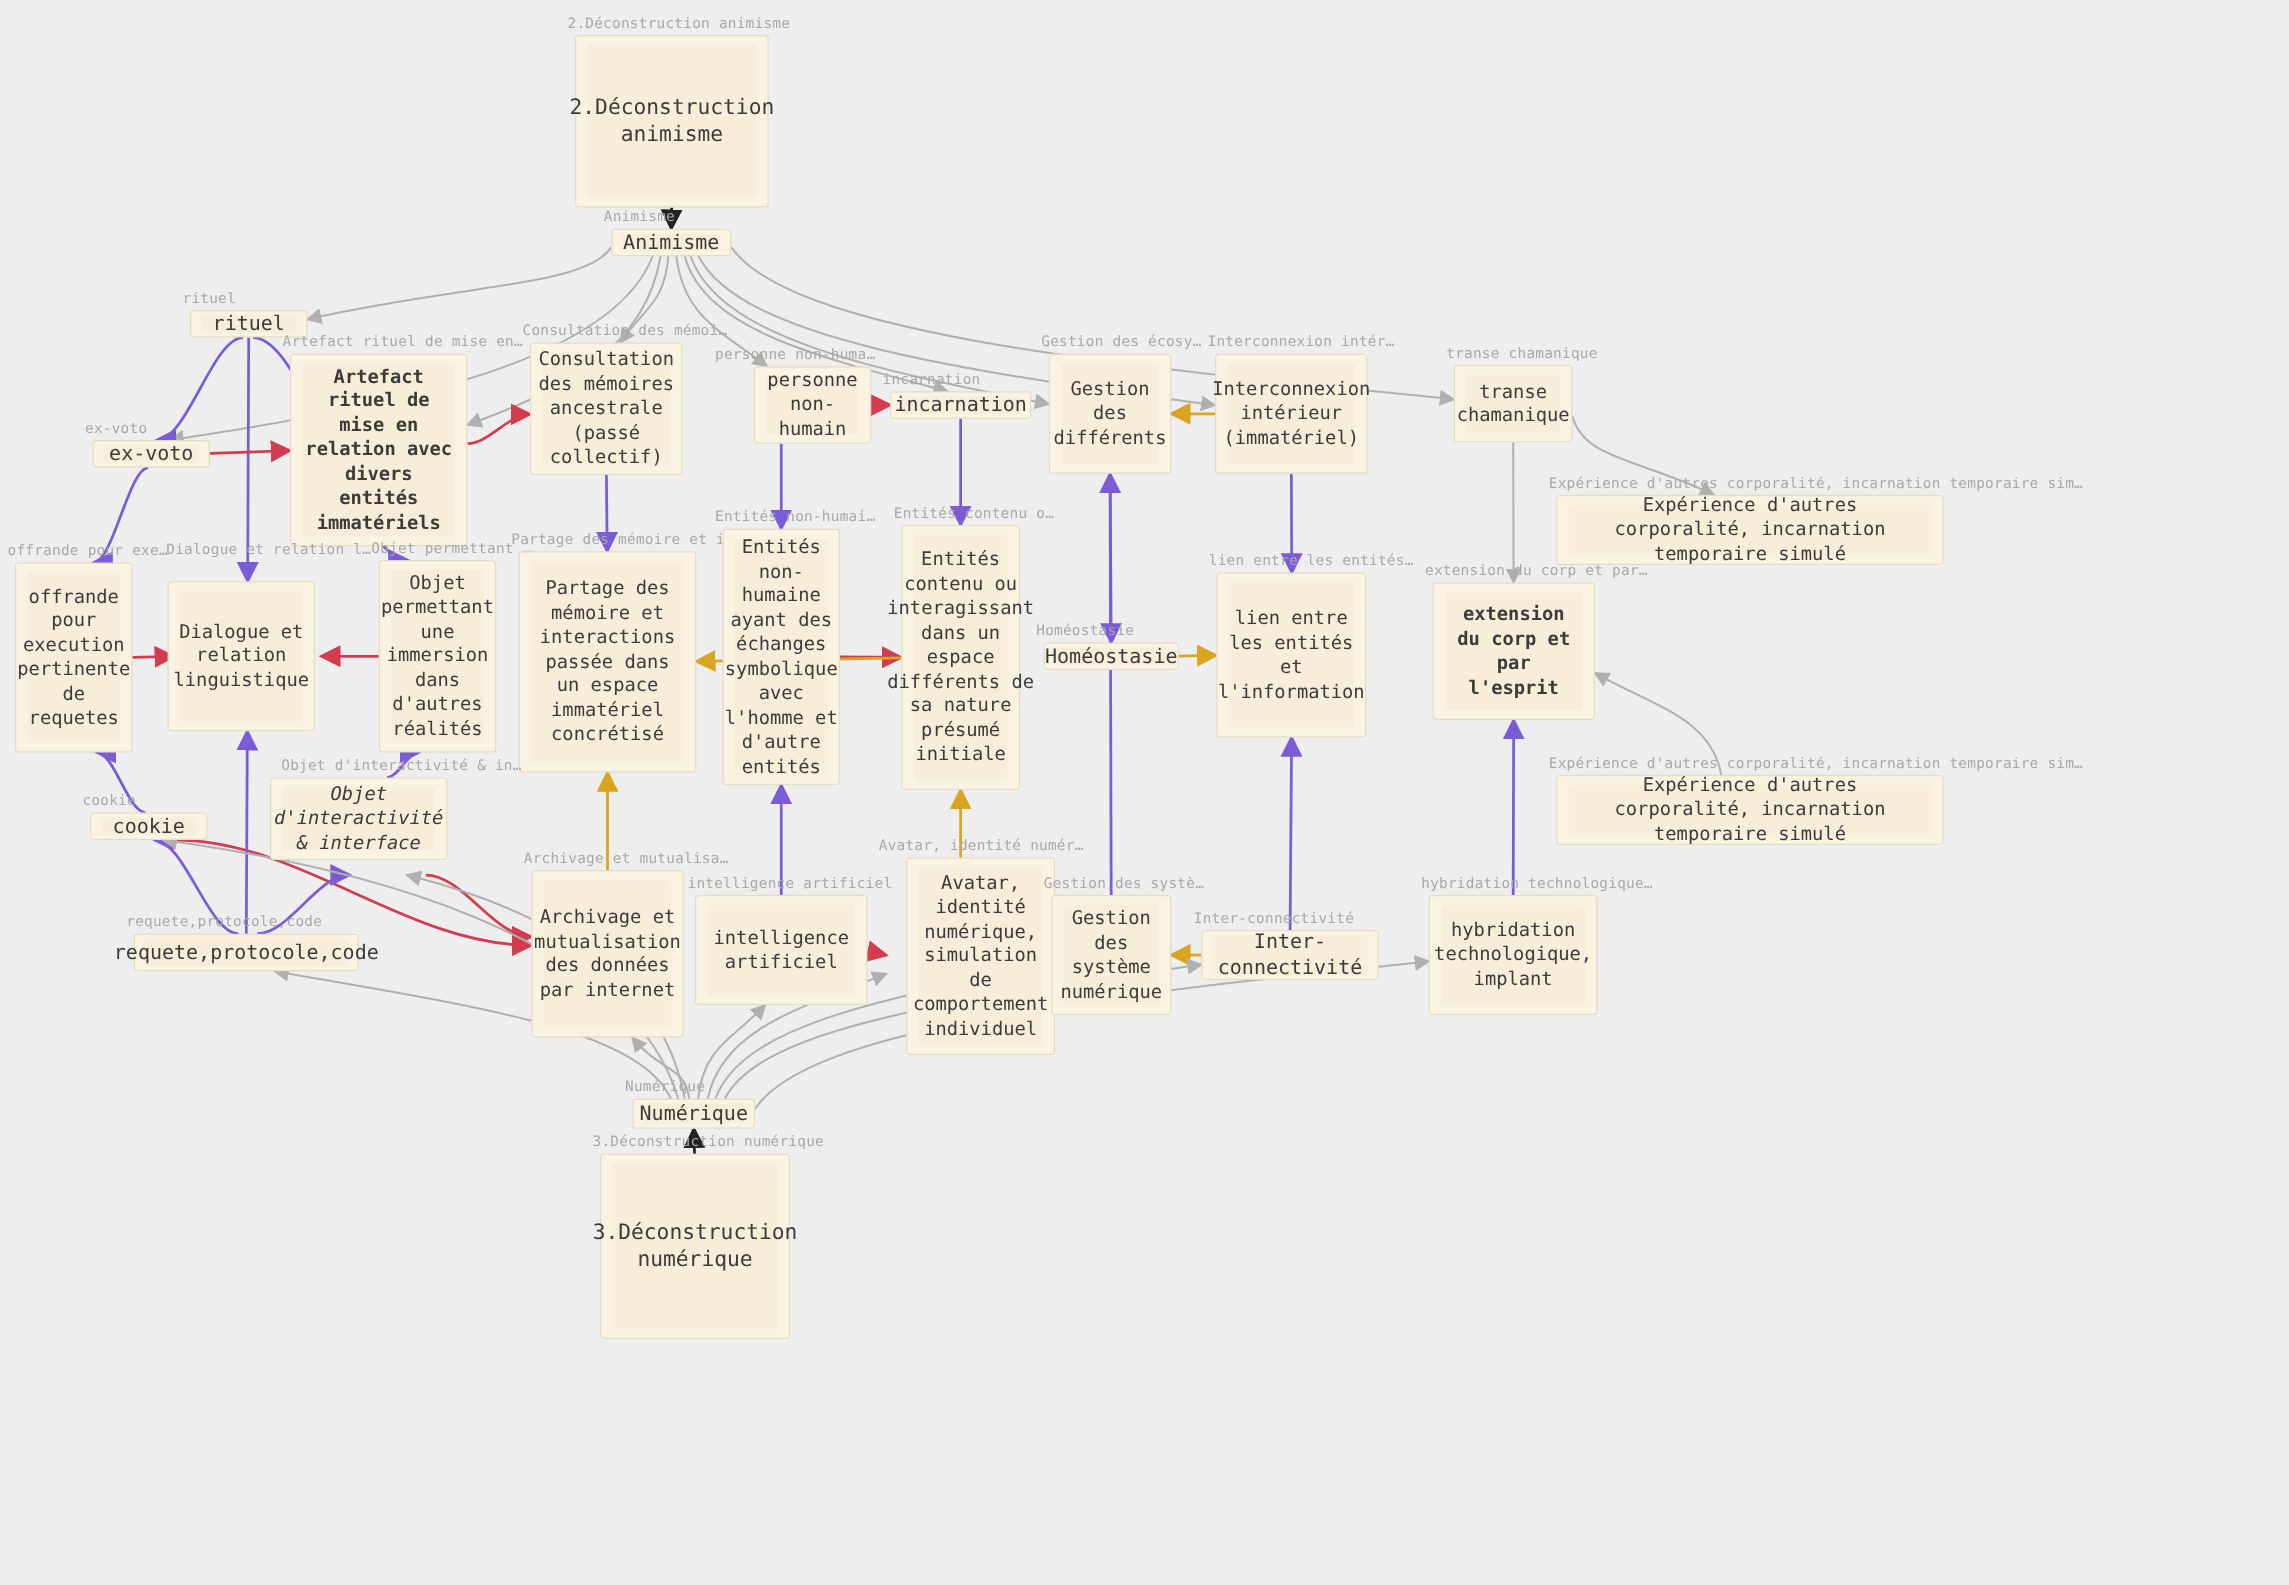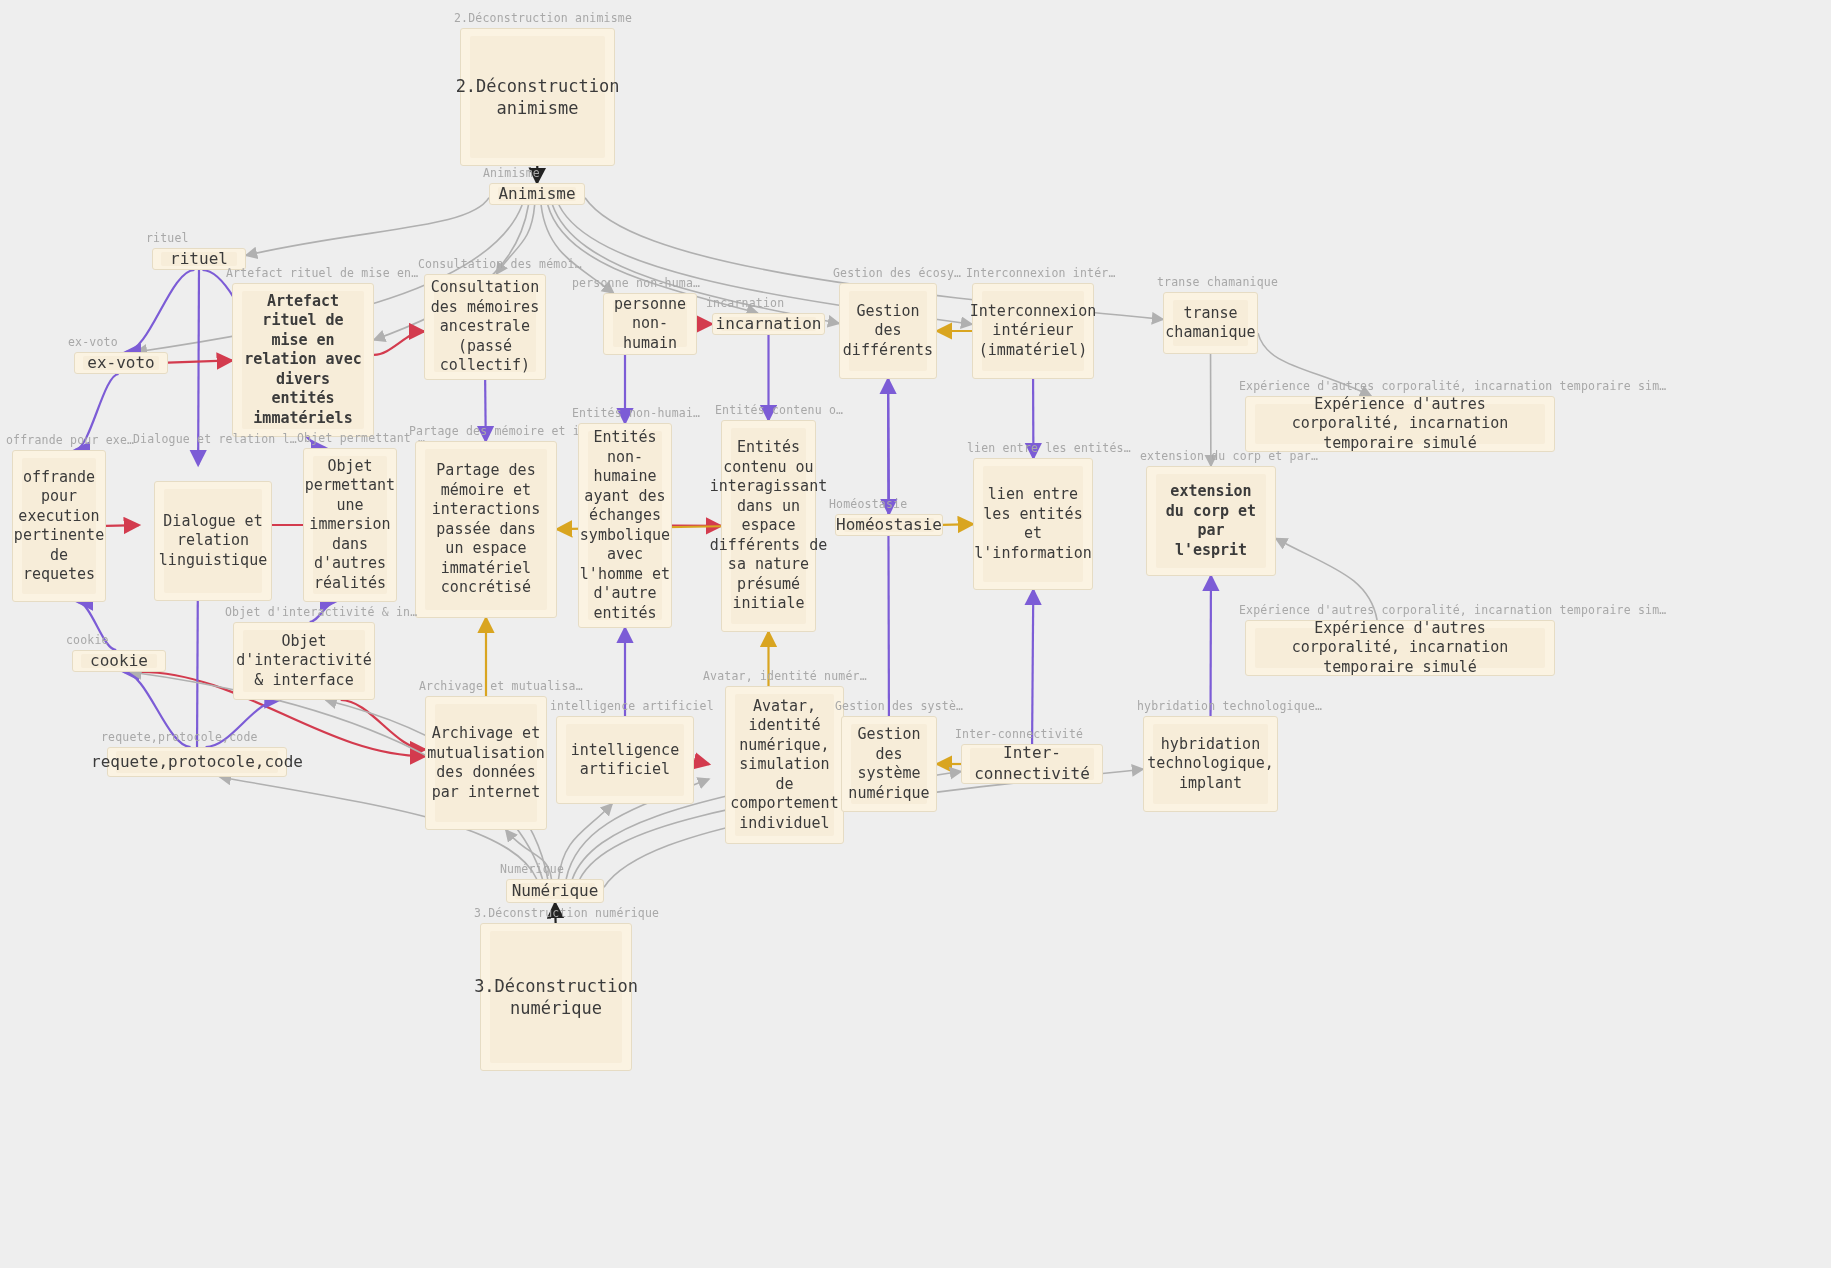--- a/index.html
+++ b/index.html
@@ -182,21 +182,21 @@
       </div>
       <div class="nlabel" style="left: 1239px; top: 603px;">Expérience d'autres corporalité, incarnation temporaire sim…</div>
       <div class="node box" style="left: 1245px; top: 620px; width: 310px; height: 56px;">
         <div class="inner">Expérience d'autres corporalité, incarnation temporaire simulé</div>
       </div>
       <div class="nlabel" style="left: 6px; top: 433px;">offrande pour exe…</div>
       <div class="node box" style="left: 12px; top: 450px; width: 94px; height: 152px;">
         <div class="inner">offrande pour execution pertinente de requetes</div>
       </div>
       <div class="nlabel" style="left: 133px; top: 432px;">Dialogue et relation l…</div>
-      <div class="node box" style="left: 154px; top: 465px; width: 118px; height: 120px; margin-top: 16px;">
+      <div class="node box" style="left: 134px; top: 465px; width: 118px; height: 120px;">
         <div class="inner">Dialogue et relation linguistique</div>
       </div>
       <div class="nlabel" style="left: 297px; top: 431px;">Objet permettant …</div>
       <div class="node box" style="left: 303px; top: 448px; width: 94px; height: 154px;">
         <div class="inner">Objet permettant une immersion dans d'autres réalités</div>
       </div>
       <div class="nlabel" style="left: 409px; top: 424px;">Partage des mémoire et int…</div>
       <div class="node box" style="left: 415px; top: 441px; width: 142px; height: 177px;">
         <div class="inner">Partage des mémoire et interactions passée dans un espace immatériel concrétisé</div>
       </div>
@@ -214,21 +214,21 @@
       </div>
       <div class="nlabel" style="left: 967px; top: 441px;">lien entre les entités…</div>
       <div class="node box" style="left: 973px; top: 458px; width: 120px; height: 132px;">
         <div class="inner">lien entre les entités et l'information</div>
       </div>
       <div class="nlabel" style="left: 1140px; top: 449px;">extension du corp et par…</div>
       <div class="node box" style="left: 1146px; top: 466px; width: 130px; height: 110px; font-weight: bold;">
         <div class="inner">extension du corp et par l'esprit</div>
       </div>
       <div class="nlabel" style="left: 225px; top: 605px;">Objet d'interactivité &amp; in…</div>
-      <div class="node box" style="left: 233px; top: 622px; width: 142px; height: 78px;">
+      <div class="node box" style="left: 216px; top: 622px; width: 142px; height: 66px; font-style: italic;">
         <div class="inner">Objet d'interactivité &amp; interface</div>
       </div>
       <div class="nlabel" style="left: 66px; top: 633px;">cookie</div>
       <div class="node pill" style="left: 72px; top: 650px; width: 94px; height: 22px;">
         <div class="inner">cookie</div>
       </div>
       <div class="nlabel" style="left: 101px; top: 730px;">requete,protocole,code</div>
       <div class="node pill" style="left: 107px; top: 747px; width: 180px; height: 30px;">
         <div class="inner">requete,protocole,code</div>
       </div>

